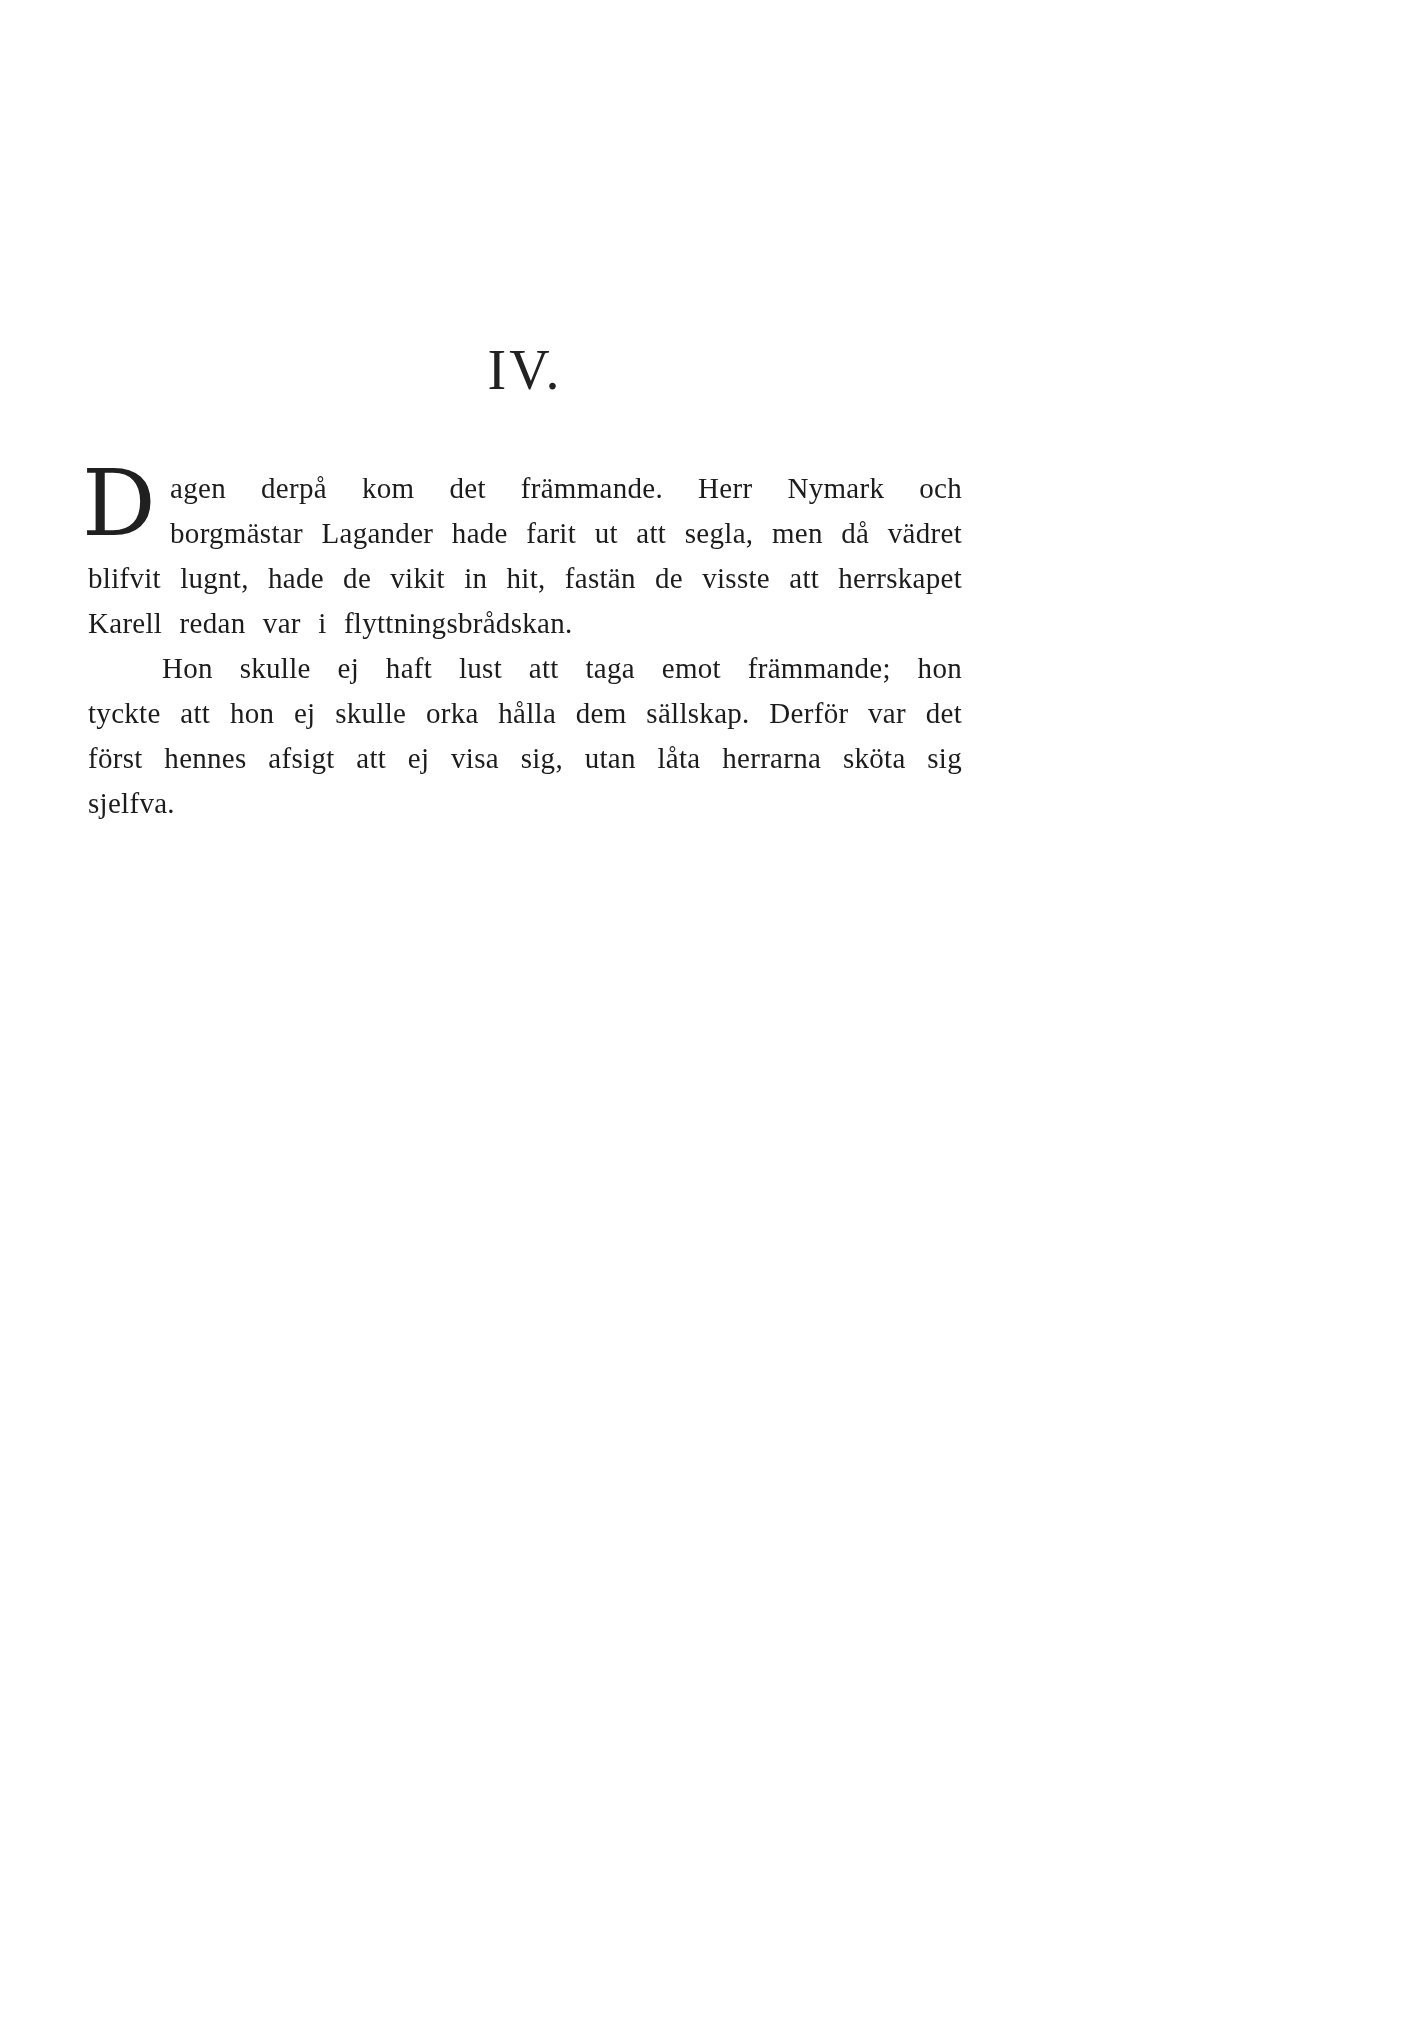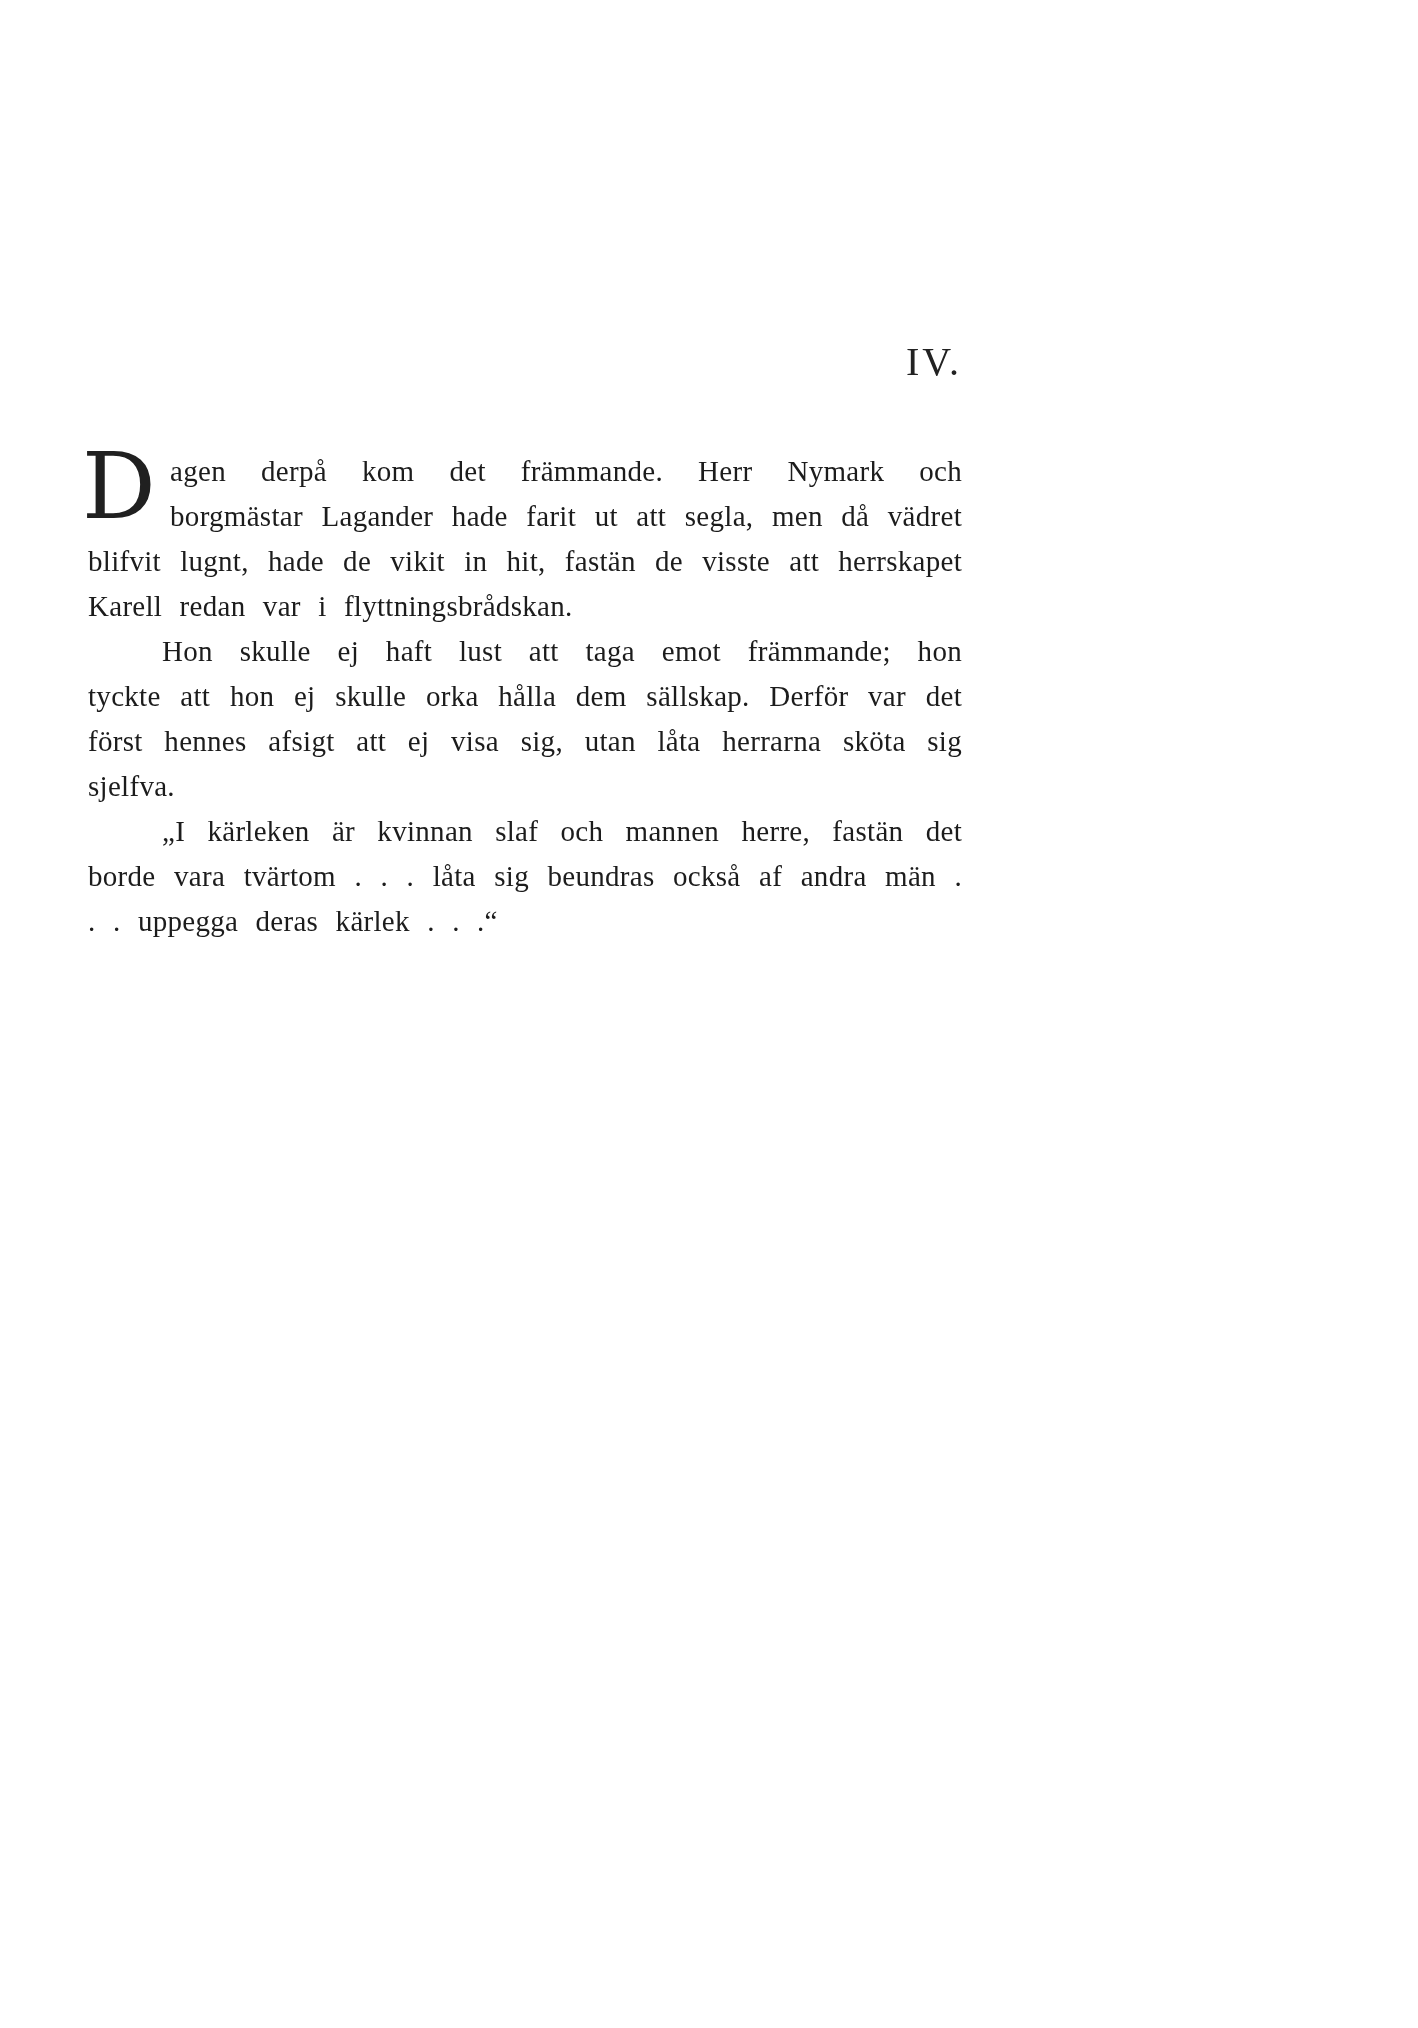--- a/index.html
+++ b/index.html
@@ -18,24 +18,24 @@
     box-sizing: border-box;
     width: 1418px;
     height: 2028px;
     padding: 338px 0 0 88px;
   }
   .content-column {
     width: 874px;
   }
   .chapter {
     margin: 0 0 64px 0;
-    font-size: 40px;
+    font-size: 56px;
     font-weight: 400;
     letter-spacing: 3px;
-    text-align: right;
+    text-align: center;
     color: #222222;
   }
   .body-text {
     font-size: 29px;
     line-height: 45px;
     text-align: justify;
     word-spacing: 0.34em;
     letter-spacing: 0.01em;
   }
   .para {
@@ -71,18 +71,17 @@
     <div class="body-text">
 
       <p class="para first">
         <span class="dropcap-wrap"><span class="dropcap">D</span></span><span>agen derpå kom det främmande. Herr Nymark och borgmästar Lagander hade farit ut att segla, men då vädret blifvit lugnt, hade de vikit in hit, fastän de visste att herrskapet Karell redan var i flyttningsbrådskan.</span>
       </p>
 
 
       <p class="para indent">Hon skulle ej haft lust att taga emot främmande; hon tyckte att hon ej skulle orka hålla dem sällskap. Derför var det först hennes afsigt att ej visa sig, utan låta herrarna sköta sig sjelfva.</p>
 
 
-      <p class="para indent">„I kärleken är kvinnan slaf och mannen herre, fastän det borde vara tvärtom . . . låta sig beundras också af andra män . . . uppegga deras kärlek . . .“</p>
 
 
     </div>
   </div>
 </div>
 
 </body></html>

